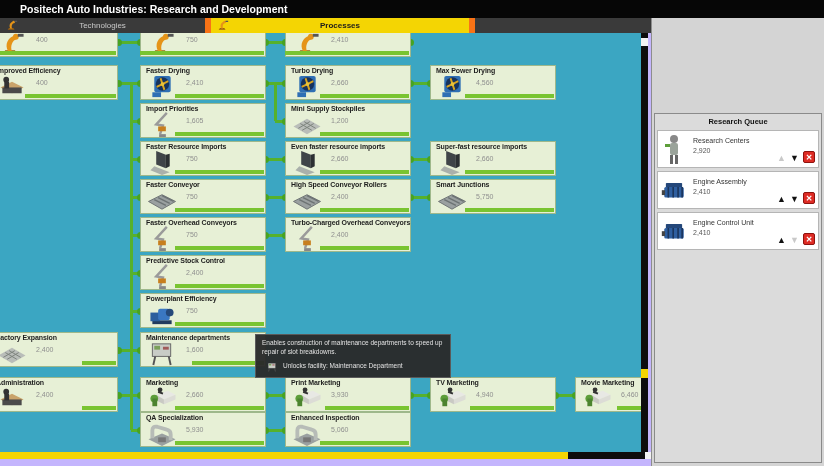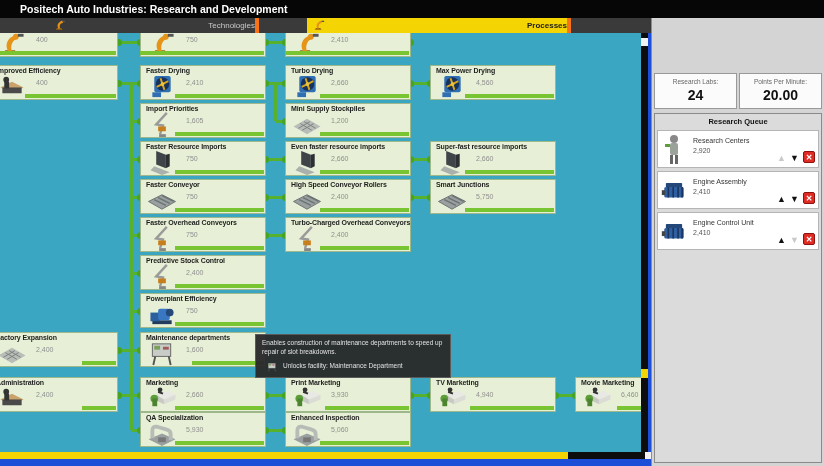--- a/index.html
+++ b/index.html
@@ -1,25 +1,25 @@
 <!DOCTYPE html>
 <html><head>
 <meta charset="utf-8">
 <style>
   html,body{margin:0;padding:0;background:#222;}
   *{box-sizing:border-box;}
   #screen{position:relative;width:824px;height:466px;overflow:hidden;
-          font-family:"Liberation Sans",sans-serif;background:#1d4ed8;}
+          font-family:"Liberation Sans",sans-serif;background:#c4b5fd;}
 
   
   #title-bar{position:absolute;left:0;top:0;width:824px;height:18px;background:#060606;
              color:#fff;font-size:10.5px;font-weight:bold;line-height:18px;padding-left:20px;}
   #tab-bar{position:absolute;left:0;top:18px;width:651px;height:15px;background:#3a3a3a;display:flex;}
-  .tab{position:relative;height:15px;color:#c9c9c9;font-size:8px;line-height:15px;text-align:right;
-       border-right:4px solid #f97316;cursor:pointer;margin-left:48px;}
+  .tab{position:relative;height:15px;color:#c9c9c9;font-size:8px;line-height:15px;text-align:center;
+       border-right:6px solid #f97316;cursor:pointer;}
   .tab.active{background:#F4D503;color:#1c1c1c;font-weight:bold;}
   .tab .t-icon{position:absolute;left:5px;top:1px;width:14px;height:12px;}
   .tab .t-icon svg{width:100%;height:100%;}
 
   
   #tree-viewport{position:absolute;left:0;top:33px;width:641px;height:419px;overflow:hidden;background:#3BA6C2;}
   .hline{position:absolute;height:3px;background:#56B12C;}
   .vline{position:absolute;width:3px;background:#56B12C;}
   .dot{position:absolute;width:7px;height:7px;border-radius:50%;background:#47A322;}
   .node{position:absolute;height:35px;background:#E7F0D6;border:1px solid #9EB88B;}
@@ -490,30 +490,20 @@
   <div id="v-scrollbar">
     <div id="v-thumb"></div>
     <div id="v-marker"></div>
   </div>
   <div id="h-scrollbar">
     <div id="h-thumb"></div>
     <div id="h-corner"></div>
   </div>
 
   <div id="right-panel">
-    <div id="stats-row">
-      <div class="stat-box">
-        <div class="stat-label">Research Labs:</div>
-        <div class="stat-value">24</div>
-      </div>
-      <div class="stat-box">
-        <div class="stat-label">Points Per Minute:</div>
-        <div class="stat-value">20.00</div>
-      </div>
-    </div>
     <div id="queue-box">
       <div class="q-header">Research Queue</div>
       <div id="queue-items">
           <div class="q-item">
             <span class="q-icon"><svg viewBox="0 0 24 32">
                 <circle cx="12" cy="5" r="4" fill="#888"></circle>
                 <rect x="8" y="9" width="8" height="12" rx="2" fill="#9AA39A"></rect>
                 <rect x="8" y="21" width="3" height="9" fill="#666"></rect>
                 <rect x="13" y="21" width="3" height="9" fill="#666"></rect>
                 <rect x="3" y="10" width="5" height="3" fill="#5D9E3A"></rect>

